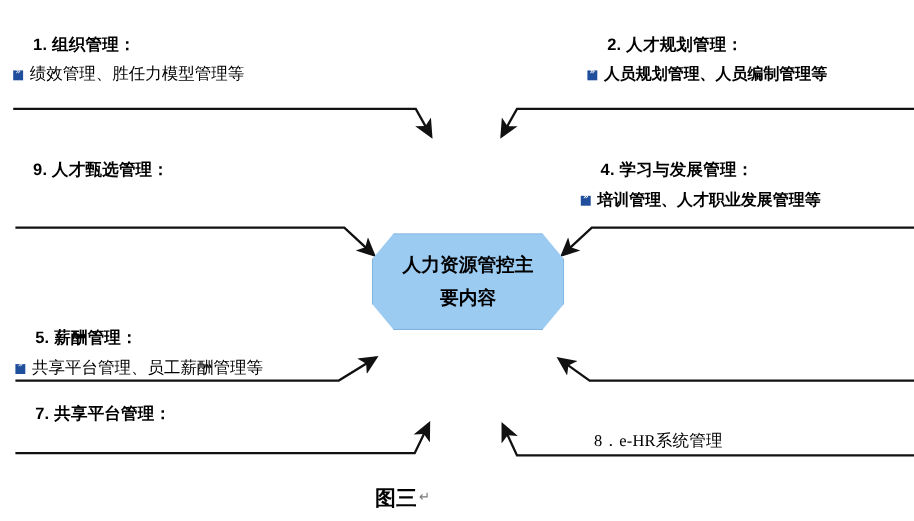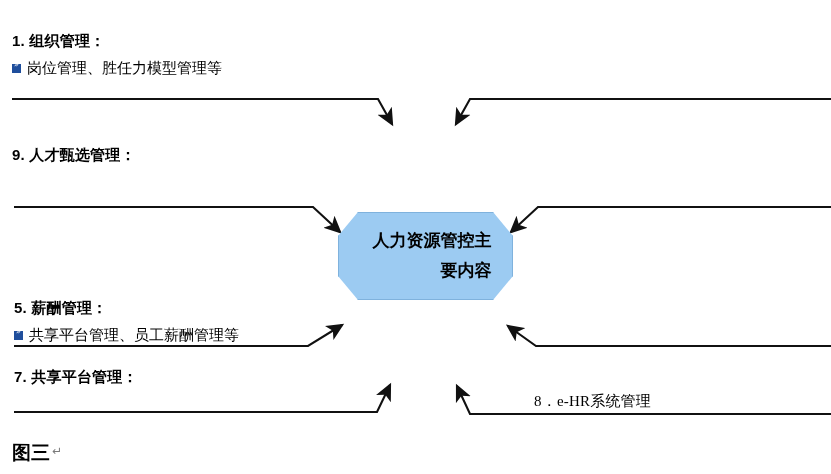--- a/index.html
+++ b/index.html
@@ -32,20 +32,21 @@
     position: absolute;
     white-space: nowrap;
   }
   .node-title {
     font-family: "Liberation Sans", "DejaVu Sans", sans-serif;
     font-weight: bold;
     font-size: 15px;
     line-height: 18px;
     color: #000000;
     letter-spacing: 0.2px;
+    margin-left: 18px;
   }
   .node-sub {
     margin-top: 9px;
     font-family: "Liberation Serif", "DejaVu Serif", serif;
     font-size: 15px;
     line-height: 18px;
     color: #000000;
     display: flex;
     align-items: center;
   }
@@ -85,21 +86,21 @@
   }
 
   
   #node-1 { left: 12px;  top: 32px; }
   #node-2 { left: 534px; top: 32px; }
   #node-3 { left: 12px;  top: 146px; }
   #node-4 { left: 528px; top: 146px; }
   #node-5 { left: 14px;  top: 299px; }
   #node-6 { left: 540px; top: 279px; }
   #node-7 { left: 14px;  top: 368px; }
-  #node-8 { left: 534px; top: 392px; }
+  #node-8 { left: 522px; top: 392px; }
 
   #center-shape {
     position: absolute;
     left: 338px;
     top: 212px;
     width: 175px;
     height: 88px;
     background: #9CCBF2;
     border: 1px solid #7FB2DD;
     -webkit-clip-path: polygon(20px 0, 155px 0, 175px 24px, 175px 64px, 155px 88px, 20px 88px, 0 64px, 0 24px);
@@ -108,31 +109,31 @@
     align-items: center;
     justify-content: center;
     box-sizing: border-box;
   }
   #center-label {
     font-family: "Liberation Sans", "DejaVu Sans", sans-serif;
     font-weight: bold;
     font-size: 17px;
     line-height: 30px;
     color: #000000;
-    text-align: right;
+    text-align: center;
     width: 132px;
     word-break: break-all;
   }
 
   #figure-caption {
     position: absolute;
-    left: 12px;
+    left: 0;
     top: 440px;
     width: 732px;
-    text-align: left;
+    text-align: center;
     font-family: "Liberation Sans", "DejaVu Sans", sans-serif;
     font-weight: bold;
     font-size: 19px;
     color: #000000;
   }
   #figure-caption .pilcrow {
     font-family: "DejaVu Sans", sans-serif;
     font-weight: normal;
     font-size: 12px;
     color: #7a7a7a;
@@ -186,29 +187,43 @@
   </svg>
 
   <div id="center-shape">
     <div id="center-label">人力资源管控主要内容</div>
   </div>
 
   <div class="node" id="node-1">
     <div class="node-title">1. 组织管理：</div>
     <div class="node-sub">
       <span class="bullet-icon"></span>
-      <span>岗位管理、胜任力模型管理等</span>
-    </div>
-  </div>
-
+      <span>绩效管理、胜任力模型管理等</span>
+    </div>
+  </div>
+
+  <div class="node" id="node-2">
+    <div class="node-title">2. 人才规划管理：</div>
+    <div class="node-sub bold-sub">
+      <span class="bullet-icon"></span>
+      <span>人员规划管理、人员编制管理等</span>
+    </div>
+  </div>
 
   <div class="node" id="node-3">
     <div class="node-title">9. 人才甄选管理：</div>
   </div>
 
+  <div class="node" id="node-4">
+    <div class="node-title">4. 学习与发展管理：</div>
+    <div class="node-sub bold-sub">
+      <span class="bullet-icon"></span>
+      <span>培训管理、人才职业发展管理等</span>
+    </div>
+  </div>
 
   <div class="node" id="node-5">
     <div class="node-title">5. 薪酬管理：</div>
     <div class="node-sub">
       <span class="bullet-icon"></span>
       <span>共享平台管理、员工薪酬管理等</span>
     </div>
   </div>
 
 

